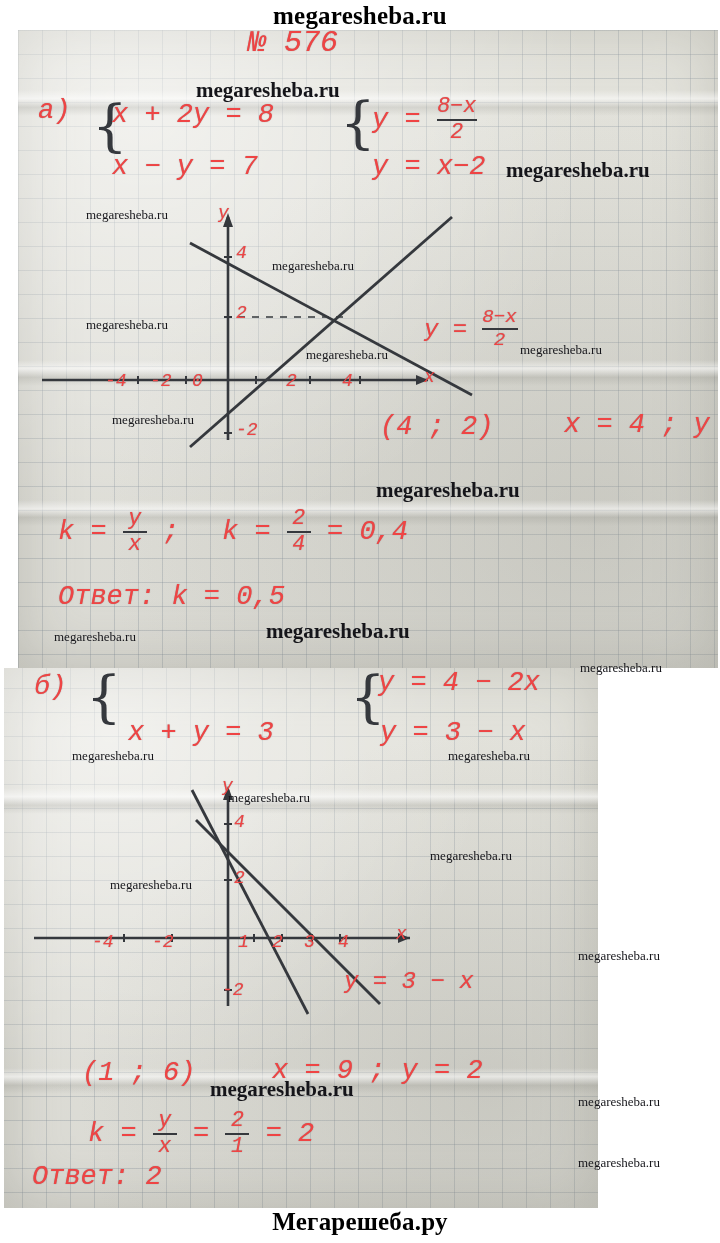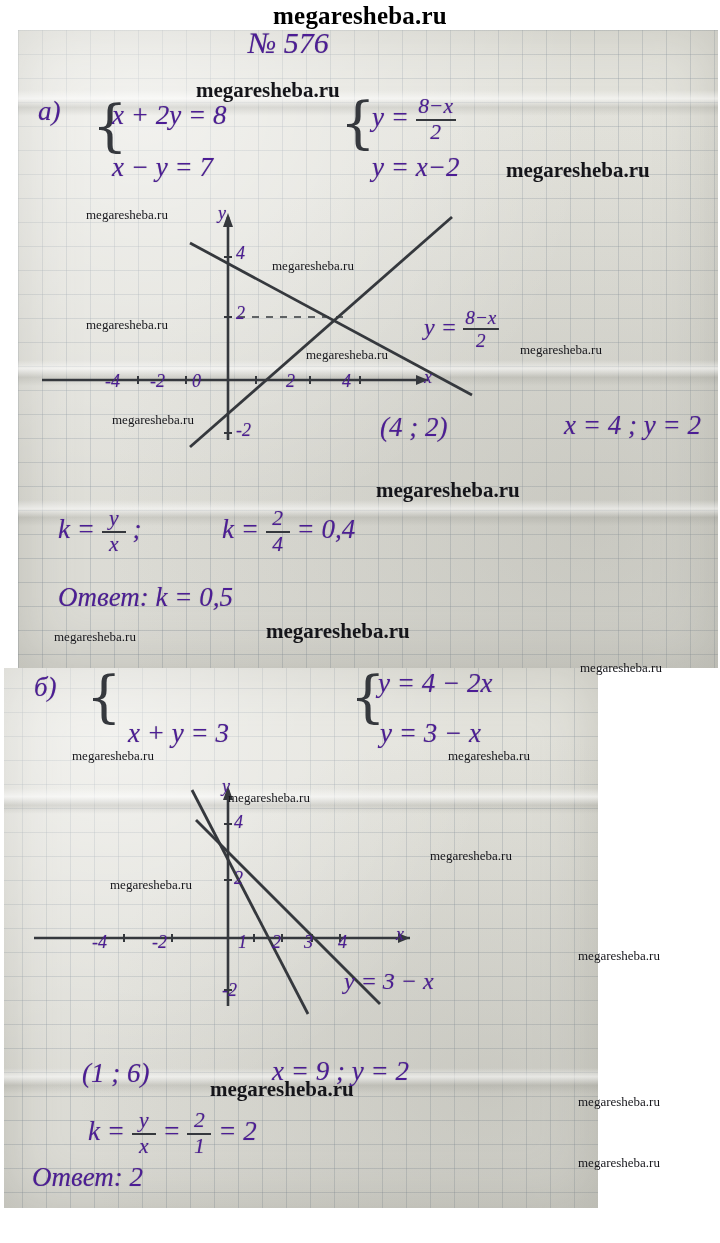--- a/index.html
+++ b/index.html
@@ -60,22 +60,22 @@
   .fold {
     position: absolute;
     left: 0; width: 100%; height: 26px;
     background: linear-gradient(180deg, rgba(255,255,255,0.0), rgba(255,255,255,0.55), rgba(120,120,112,0.18), rgba(255,255,255,0.0));
     pointer-events: none;
   }
 
   
   .hw {
     position: absolute;
-    color: #4c1d95;
-    font-family: Liberation Serif, serif;
+    color: #ef4444;
+    font-family: Liberation Mono, monospace;
     font-style: italic;
     white-space: nowrap;
     text-shadow: 0 0 1px rgba(50,50,55,0.45);
   }
   .hw.lg { font-size: 27px; }
   .hw.md { font-size: 24px; }
   .hw.sm { font-size: 18px; }
   .frac {
     display: inline-block;
     text-align: center;
@@ -299,13 +299,14 @@
       <div class="wm small" style="left: 72px; top: 748px;">megaresheba.ru</div>
       <div class="wm small" style="left: 448px; top: 748px;">megaresheba.ru</div>
       <div class="wm small" style="left: 228px; top: 790px;">megaresheba.ru</div>
       <div class="wm small" style="left: 110px; top: 877px;">megaresheba.ru</div>
       <div class="wm small" style="left: 430px; top: 848px;">megaresheba.ru</div>
       <div class="wm small" style="left: 578px; top: 948px;">megaresheba.ru</div>
       <div class="wm small" style="left: 578px; top: 1094px;">megaresheba.ru</div>
       <div class="wm small" style="left: 578px; top: 1155px;">megaresheba.ru</div>
     </div>
 
+  <div class="site-banner bottom">Мегарешеба.ру</div>
 </div>
 
 </body></html>

